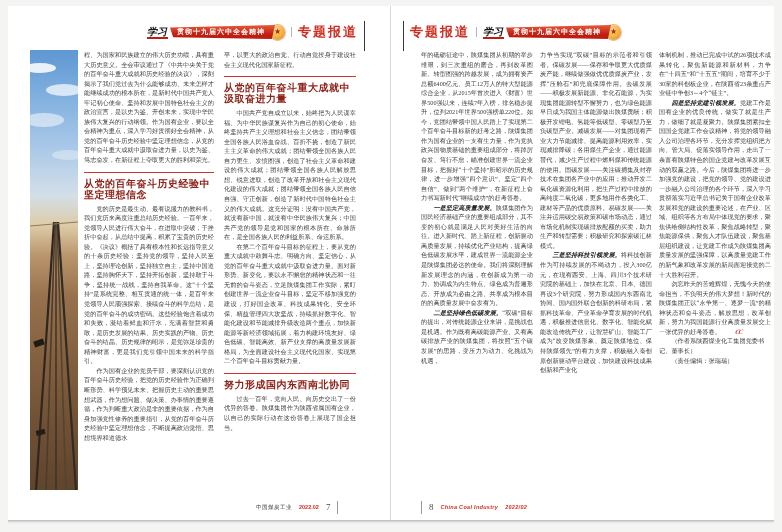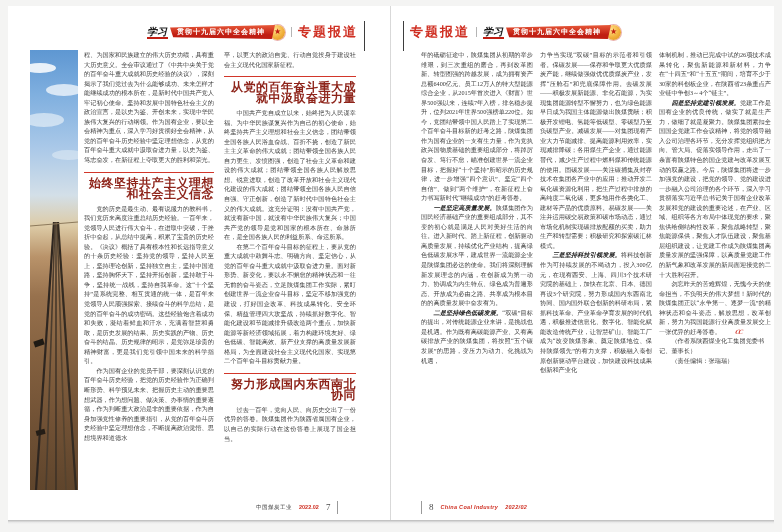--- a/index.html
+++ b/index.html
@@ -42,21 +42,21 @@
   .photo svg { display:block; width:100%; height:100%; }
 
   
   .col { position:absolute; top:44px; height:444px; overflow:hidden; }
   .para { font-family:"Liberation Serif", serif; font-size:6.2px; line-height:9.55px;
           color:#3c3c3c; text-align:justify; text-justify:inter-character; }
   .para.ind { text-indent:2em; }
   .para + .para { margin-top:0; }
   .lead { font-weight:bold; font-style:italic; color:#222; }
   .hrule { border-top:1px solid #d2362a; margin:7px 0 5px; }
-  .chead { font-size:12px; font-weight:bold; color:#8e241a; text-align:right;
+  .chead { font-size:10px; font-weight:bold; color:#8e241a; text-align:left;
            line-height:11px; margin-bottom:4px; letter-spacing:.5px; }
   .note { font-family:"Liberation Serif", serif; font-size:6.2px; line-height:9.55px;
           color:#3c3c3c; text-indent:2em; }
   .endmark { color:#cf2e21; font-weight:bold; font-style:italic; font-size:6.5px;
              letter-spacing:-1px; padding-left:2px; transform:skewX(-10deg); display:inline-block; }
 
   
   .ftr { position:absolute; top:494px; display:flex; align-items:center; gap:7px; height:14px; }
   .ftr-l { left:248px; }
   .ftr-r { left:30px; }
@@ -99,21 +99,21 @@
         <line x1="46" y1="440" x2="28" y2="172" stroke="#332a21" stroke-width="2.2"></line>
         <line x1="0" y1="176" x2="48" y2="172" stroke="#8d7a5c" stroke-width="1.2"></line>
         <rect x="4" y="290" width="10" height="6" fill="#1f1a14" transform="rotate(-18 9 293)"></rect>
         <rect x="6" y="380" width="9" height="5" fill="#241d16" transform="rotate(-14 10 382)"></rect>
       </svg>
     </div>
 
     <div class="col" style="left:76px; width:130px;">
       <p class="para">程、为国家和民族建立的伟大历史功绩，具有重大历史意义。全会审议通过了《中共中央关于党的百年奋斗重大成就和历史经验的决议》，深刻揭示了我们党过去为什么能够成功、未来怎样才能继续成功的根本所在，是新时代中国共产党人牢记初心使命、坚持和发展中国特色社会主义的政治宣言，是以史为鉴、开创未来，实现中华民族伟大复兴的行动纲领。作为国有企业，要以全会精神为重点，深入学习好贯彻好全会精神，从党的百年奋斗历史经验中坚定理想信念，从党的百年奋斗重大成就中汲取奋进力量，以史为鉴、笃志奋发，在新征程上夺取更大的胜利和荣光。</p>
       <div class="hrule"></div>
-      <h3 class="chead">始终坚持共产主义理想和社会主义信念</h3>
+      <h3 class="chead">从党的百年奋斗历史经验中坚定理想信念</h3>
       <p class="para ind">党的历史是最生动、最有说服力的教科书，我们党历来高度注重总结历史经验。一百年来，党领导人民进行伟大奋斗，在进取中突破，于挫折中奋起，从总结中提高，积累了宝贵的历史经验。《决议》概括了具有根本性和长远指导意义的十条历史经验：坚持党的领导，坚持人民至上，坚持理论创新，坚持独立自主，坚持中国道路，坚持胸怀天下，坚持开拓创新，坚持敢于斗争，坚持统一战线，坚持自我革命。这“十个坚持”是系统完整、相互贯通的统一体，是百年来党领导人民顽强探索、接续奋斗的科学总结，是党的百年奋斗的成功密码。这些经验饱含着成功和失败，凝结着鲜血和汗水，充满着智慧和勇敢，是历史发展的结果、历史实践的产物、历史奋斗的结晶、历史规律的昭示，是党弥足珍贵的精神财富，更是我们党引领中国未来的科学指引。</p>
       <p class="para ind">作为国有企业的党员干部，要深刻认识党的百年奋斗历史经验，把党的历史经验作为正确判断形势、科学预见未来、把握历史主动的重要思想武器，作为想问题、做决策、办事情的重要遵循，作为判断重大政治是非的重要依据，作为自身加强党性修养的重要指引，从党的百年奋斗历史经验中坚定理想信念，不断提高政治觉悟、思想境界和道德水</p>
     </div>
 
     <div class="col" style="left:216px; width:132px;">
       <p class="para">平，以更大的政治自觉、行动自觉投身于建设社会主义现代化国家新征程。</p>
       <div class="hrule"></div>
       <h3 class="chead">从党的百年奋斗重大成就中汲取奋进力量</h3>
       <p class="para ind">中国共产党自成立以来，始终把为人民谋幸福、为中华民族谋复兴作为自己的初心使命，始终坚持共产主义理想和社会主义信念，团结带领全国各族人民浴血奋战、百折不挠，创造了新民主主义革命的伟大成就；团结带领全国各族人民自力更生、发愤图强，创造了社会主义革命和建设的伟大成就；团结带领全国各族人民解放思想、锐意进取，创造了改革开放和社会主义现代化建设的伟大成就；团结带领全国各族人民自信自强、守正创新，创造了新时代中国特色社会主义的伟大成就。这充分证明：没有中国共产党，就没有新中国，就没有中华民族伟大复兴；中国共产党的领导是党和国家的根本所在、命脉所在，是全国各族人民的利益所系、命运所系。</p>
       <p class="para ind">在第二个百年奋斗目标的征程上，要从党的重大成就中鼓舞斗志、明确方向、坚定信心，从党的百年奋斗重大成就中汲取奋进力量。面对新形势、新变化，要以永不懈怠的精神状态和一往无前的奋斗姿态，立足陕煤集团工作实际，紧盯创建世界一流企业奋斗目标，坚定不移加强党的建设，打好国企改革、科技成果转化、安全环保、精益管理四大攻坚战，持续抓好数字化、智能化建设和节能减排升级改造两个重点，加快新能源等新经济领域拓展，着力构建环境友好、绿色低碳、智能高效、新产业支撑的高质量发展新格局，为全面建设社会主义现代化国家、实现第二个百年奋斗目标贡献力量。</p>

